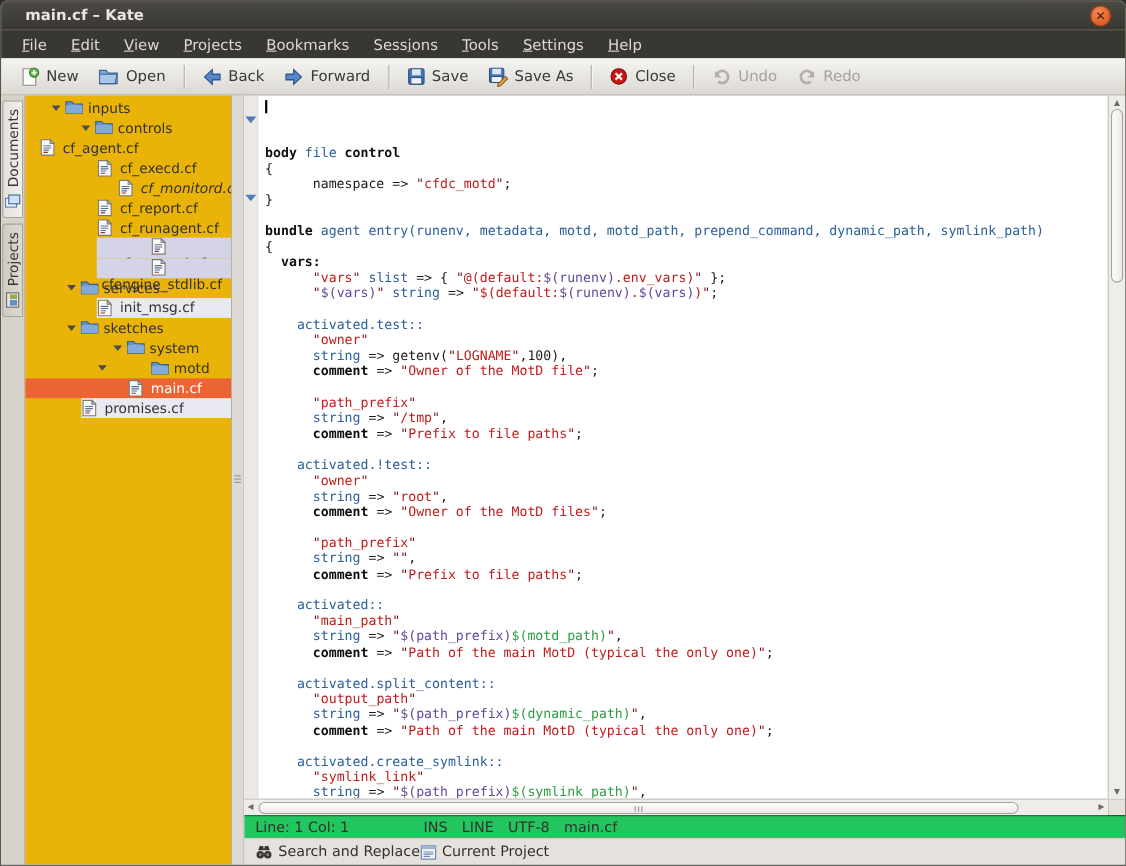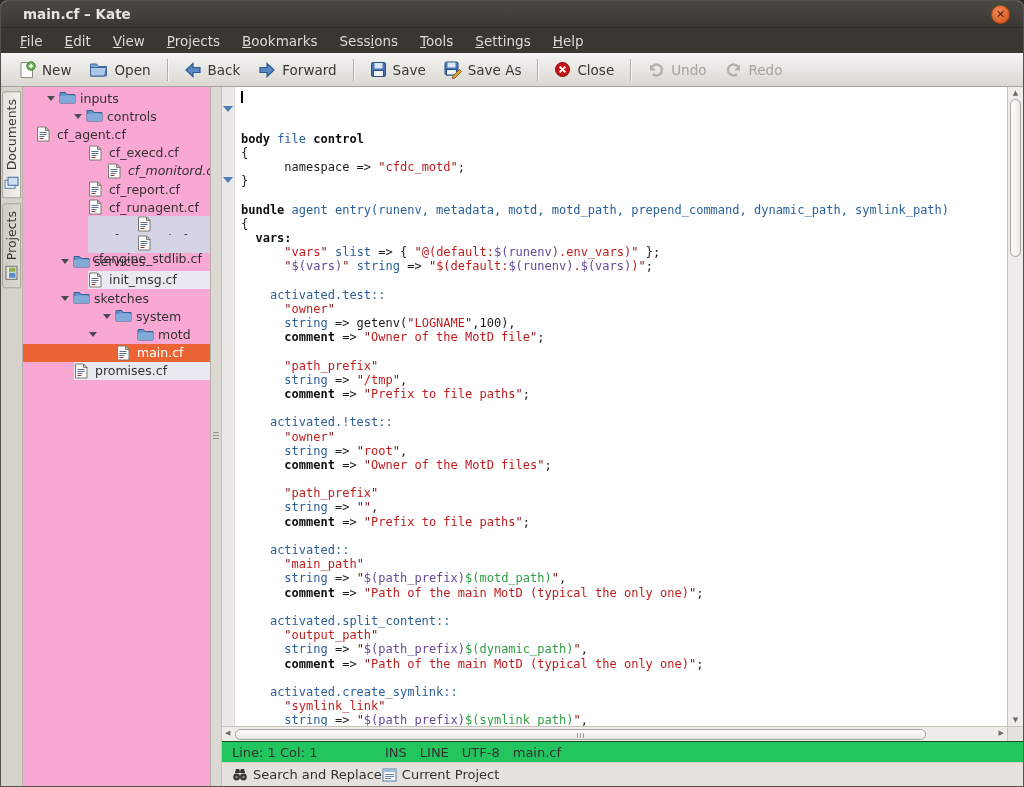--- a/index.html
+++ b/index.html
@@ -37,21 +37,21 @@
 
   .tabstrip { width:22px; flex:none; background:#d6d2cb; border-right:1px solid #b5b1a9;
               display:flex; flex-direction:column; align-items:center; padding-top:4px; gap:5px; }
   .vtab { writing-mode:vertical-rl; transform:rotate(180deg); display:flex; align-items:center;
           gap:5px; font-size:12.5px; color:#3a3833; padding:7px 1px;
           border:1px solid #a9a49c; border-radius:0 3px 3px 0;
           background:linear-gradient(90deg,#dcd9d3,#cfccc5); }
   .vtab.active { background:linear-gradient(90deg,#f2f0ed,#e4e1db); }
   .vtab .vt-icon { transform:rotate(90deg); width:15px; height:15px; flex:none; }
 
-  .treepanel { width:188px; flex:none; background:#f9a8d4; border-right:1px solid #b5b1a9;
+  .treepanel { width:188px; flex:none; background:#eab308; border-right:1px solid #b5b1a9;
                font-size:12.5px; color:#323232; padding-top:2px; overflow:hidden; }
   .trow { height:18.2px; display:flex; align-items:center; white-space:nowrap; }
   .trow .arr { width:0; height:0; border-left:4.5px solid transparent; border-right:4.5px solid transparent;
                border-top:5.5px solid #4a4a52; margin-right:4px; flex:none; }
   .trow .arr-slot { width:13px; flex:none; }
   .trow .ticon { width:17px; height:16px; margin-right:4px; flex:none; }
   .trow .ticon svg { display:block; }
   .trow .titem { display:flex; align-items:center; flex:1; height:100%; padding-right:4px; }
   .trow.hl-sel { background:#ec6434; color:#fff; }
   .titem.hl-open { background:#d4d4e6;flex-direction:column; }

